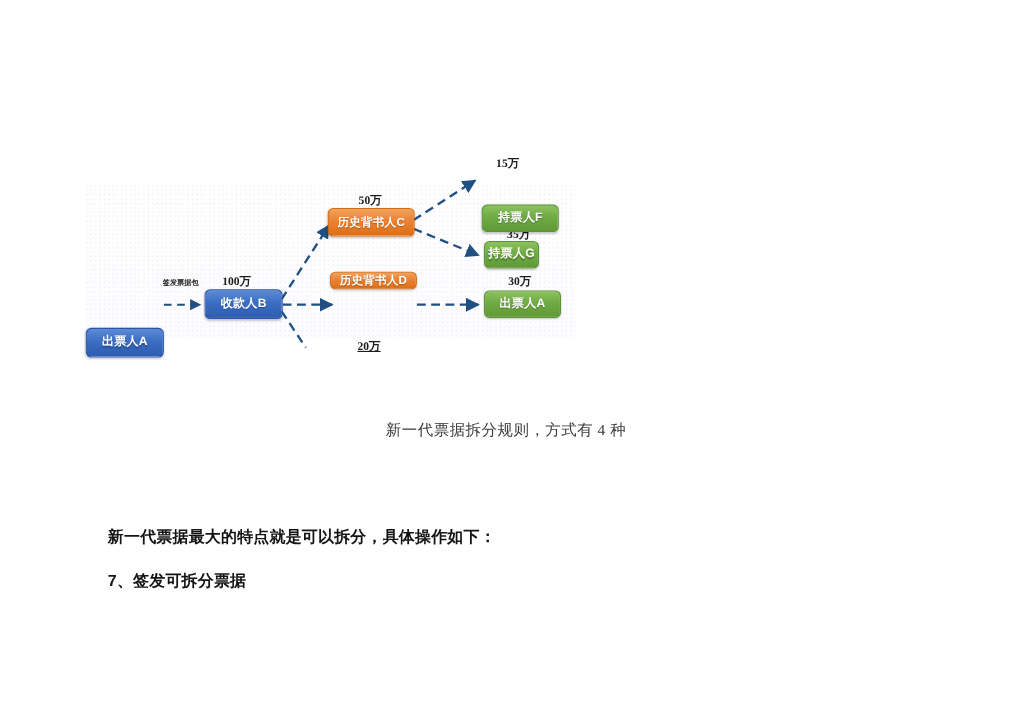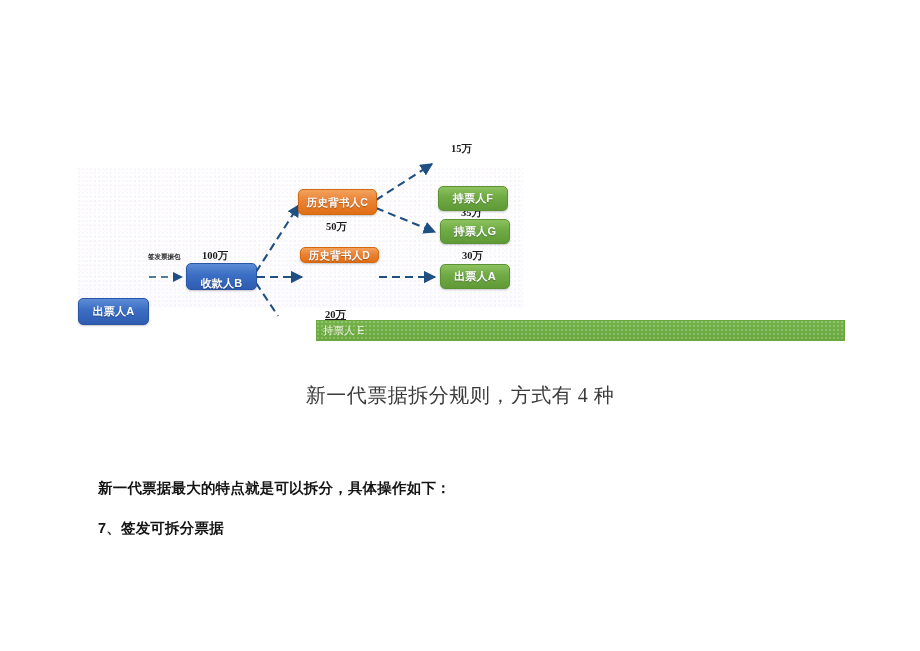--- a/index.html
+++ b/index.html
@@ -120,21 +120,21 @@
   }
 
   
   #caption {
     position: absolute;
     left: 0;
     top: 382px;
     width: 920px;
     text-align: center;
     font-family: "Liberation Serif", "DejaVu Serif", serif;
-    font-size: 20px;
+    font-size: 14px;
     color: #3a3a3a;
     letter-spacing: 0.5px;
   }
 
   
   .body-line {
     position: absolute;
     left: 98px;
     font-family: "Liberation Sans", "DejaVu Sans", sans-serif;
     font-weight: bold;
@@ -171,60 +171,57 @@
       <line x1="256" y1="163" x2="278" y2="196" stroke="#1f5081" stroke-width="2.1" stroke-dasharray="8 5"></line>
 
       <line x1="376" y1="80" x2="432" y2="44" stroke="#1f5081" stroke-width="2.1" stroke-dasharray="8 5" marker-end="url(#ah)"></line>
 
       <line x1="376" y1="88" x2="435" y2="112" stroke="#1f5081" stroke-width="2.1" stroke-dasharray="8 5" marker-end="url(#ah)"></line>
 
       <line x1="379" y1="157" x2="435" y2="157" stroke="#1f5081" stroke-width="2.1" stroke-dasharray="8 5" marker-end="url(#ah)"></line>
     </svg>
 
     <div class="amount serifnum" style="left:202px; top:129px;">100万</div>
-    <div class="amount serifnum" style="left:326px; top:55px;margin-top:45px;">50万</div>
+    <div class="amount serifnum" style="left:326px; top:55px;">50万</div>
     <div class="amount serifnum" style="left:328px; top:129px;">30万</div>
     <div class="amount serifnum" style="left:325px; top:188px;text-decoration:underline;">20万</div>
     <div class="amount serifnum" style="left:451px; top:22px;">15万</div>
     <div class="amount serifnum" style="left:461px; top:86px;">35万</div>
     <div class="amount serifnum" style="left:462px; top:129px;">30万</div>
 
     <div class="edge-label" style="left:148px; top:133px;">签发票据包</div>
 
     <div class="node node-blue" style="left:78px; top:143px; width:71px; height:27px;margin-top:35px;">
       <span>出票人A</span>
     </div>
 
-    <div class="node node-blue" style="left:186px; top:143px; width:71px; height:27px;align-items:flex-end;">
+    <div class="node node-blue" style="left:186px; top:143px; width:71px; height:27px;">
       <span>收款人B</span>
     </div>
 
     <div class="node node-orange" style="left:298px; top:69px; width:79px; height:26px;">
       <span>历史背书人C</span>
     </div>
 
     <div class="node node-orange" style="left:300px; top:127px; width:79px; height:16px;">
       <span>历史背书人D</span>
     </div>
 
     <div class="node node-green" style="left:438px; top:28px; width:70px; height:25px;margin-top:38px;">
       <span>持票人F</span>
     </div>
 
-    <div class="node node-green" style="left:440px; top:99px; width:70px; height:25px;">
+    <div class="node node-green" style="left:440px; top:99px; width:50px; height:25px;">
       <span>持票人G</span>
     </div>
 
     <div class="node node-green" style="left:440px; top:144px; width:70px; height:25px;">
       <span>出票人A</span>
     </div>
 
-    <div class="node-bar" style="left:316px; top:200px; width:529px; height:21px;">
-      <span>持票人 E</span>
-    </div>
 
   </div>
 
   <div id="caption">新一代票据拆分规则，方式有 4 种</div>
 
   <div class="body-line" id="para1">新一代票据最大的特点就是可以拆分，具体操作如下：</div>
   <div class="body-line" id="para2">7、签发可拆分票据</div>
 
 </div>
 

